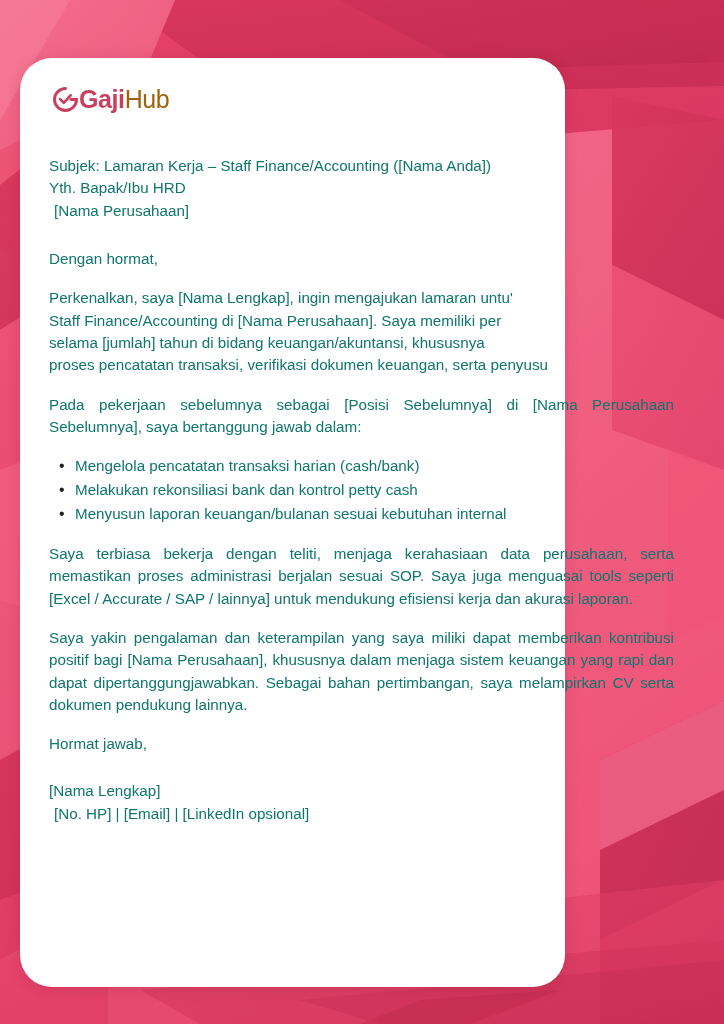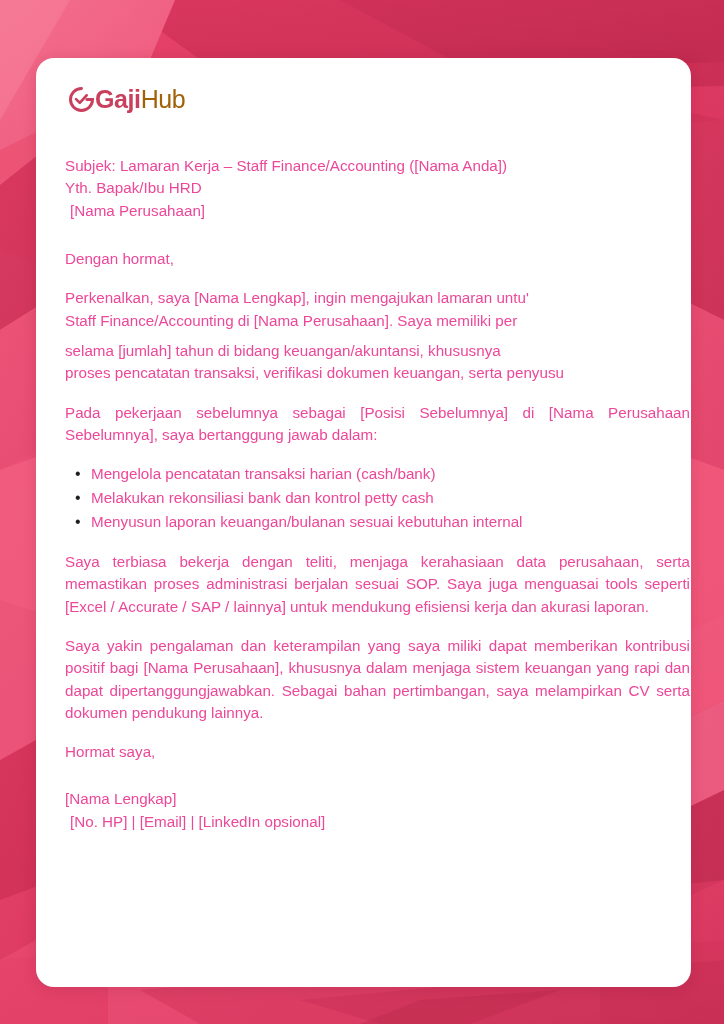--- a/index.html
+++ b/index.html
@@ -6,49 +6,49 @@
   html,body{ width:724px; height:1024px; }
   body{
     font-family:"Liberation Sans", sans-serif;
     background:#F05C7F;
     overflow:hidden;
     position:relative;
   }
   #bg{ position:absolute; inset:0; width:724px; height:1024px; }
   #card{
     position:absolute;
-    left:36px; top:58px;
-    width:655px; height:929px;
+    left:20px; top:58px;
+    width:545px; height:929px;
     background:#ffffff;
-    border-radius:18px;
+    border-radius:32px;
     box-shadow:0 2px 14px rgba(120,20,50,0.18);
     overflow:visible;
   }
   #logo{
     position:absolute; left:32px; top:24px;
     display:flex; align-items:center; height:34px;
   }
   .logo-mark{ display:block; }
   .logo-word{
     font-size:25px; font-weight:700; letter-spacing:-0.4px;
     line-height:1;
   }
   .logo-gaji{ color:#C9405E; }
   .logo-hub{ color:#a16207; font-weight:500; }
   #doc{
     position:absolute;
     left:29px; top:97px;
     width:625px;
-    color:#ec4899;
+    color:#0f766e;
     font-size:15.2px;
     line-height:1.47;
   }
   .blk{ margin-bottom:17px; }
   .blk.tight{ margin-bottom:0; }
-  .just{ text-align:justify; text-justify:inter-word;margin-top:8px; }
+  .just{ text-align:justify; text-justify:inter-word; }
   .nowrapline{ white-space:nowrap; overflow:hidden; }
   ul.dutylist{ margin:0 0 17px 0; padding-left:26px; list-style:none; }
   ul.dutylist li{
     position:relative; padding-left:0; margin-bottom:1px;
     line-height:1.5;
   }
   ul.dutylist li:before{
     content:"•"; position:absolute; left:-16px; top:-1px;
     font-size:16px; color:#231f20;
   }
@@ -151,21 +151,21 @@
     <ul class="dutylist">
       <li>Mengelola pencatatan transaksi harian (cash/bank)</li>
       <li>Melakukan rekonsiliasi bank dan kontrol petty cash</li>
       <li>Menyusun laporan keuangan/bulanan sesuai kebutuhan internal</li>
     </ul>
 
     <div class="blk just">Saya terbiasa bekerja dengan teliti, menjaga kerahasiaan data perusahaan, serta memastikan proses administrasi berjalan sesuai SOP. Saya juga menguasai tools seperti [Excel / Accurate / SAP / lainnya] untuk mendukung efisiensi kerja dan akurasi laporan.</div>
 
     <div class="blk just">Saya yakin pengalaman dan keterampilan yang saya miliki dapat memberikan kontribusi positif bagi [Nama Perusahaan], khususnya dalam menjaga sistem keuangan yang rapi dan dapat dipertanggungjawabkan. Sebagai bahan pertimbangan, saya melampirkan CV serta dokumen pendukung lainnya.</div>
 
-    <div class="sig-line">Hormat saya,</div>
+    <div class="sig-line">Hormat jawab,</div>
 
     <div style="height:24px"></div>
 
     <div class="sig-line">[Nama Lengkap]</div>
     <div class="sig-line indent1">[No. HP] | [Email] | [LinkedIn opsional]</div>
 
   </div>
 </div>
 
 </body></html>

